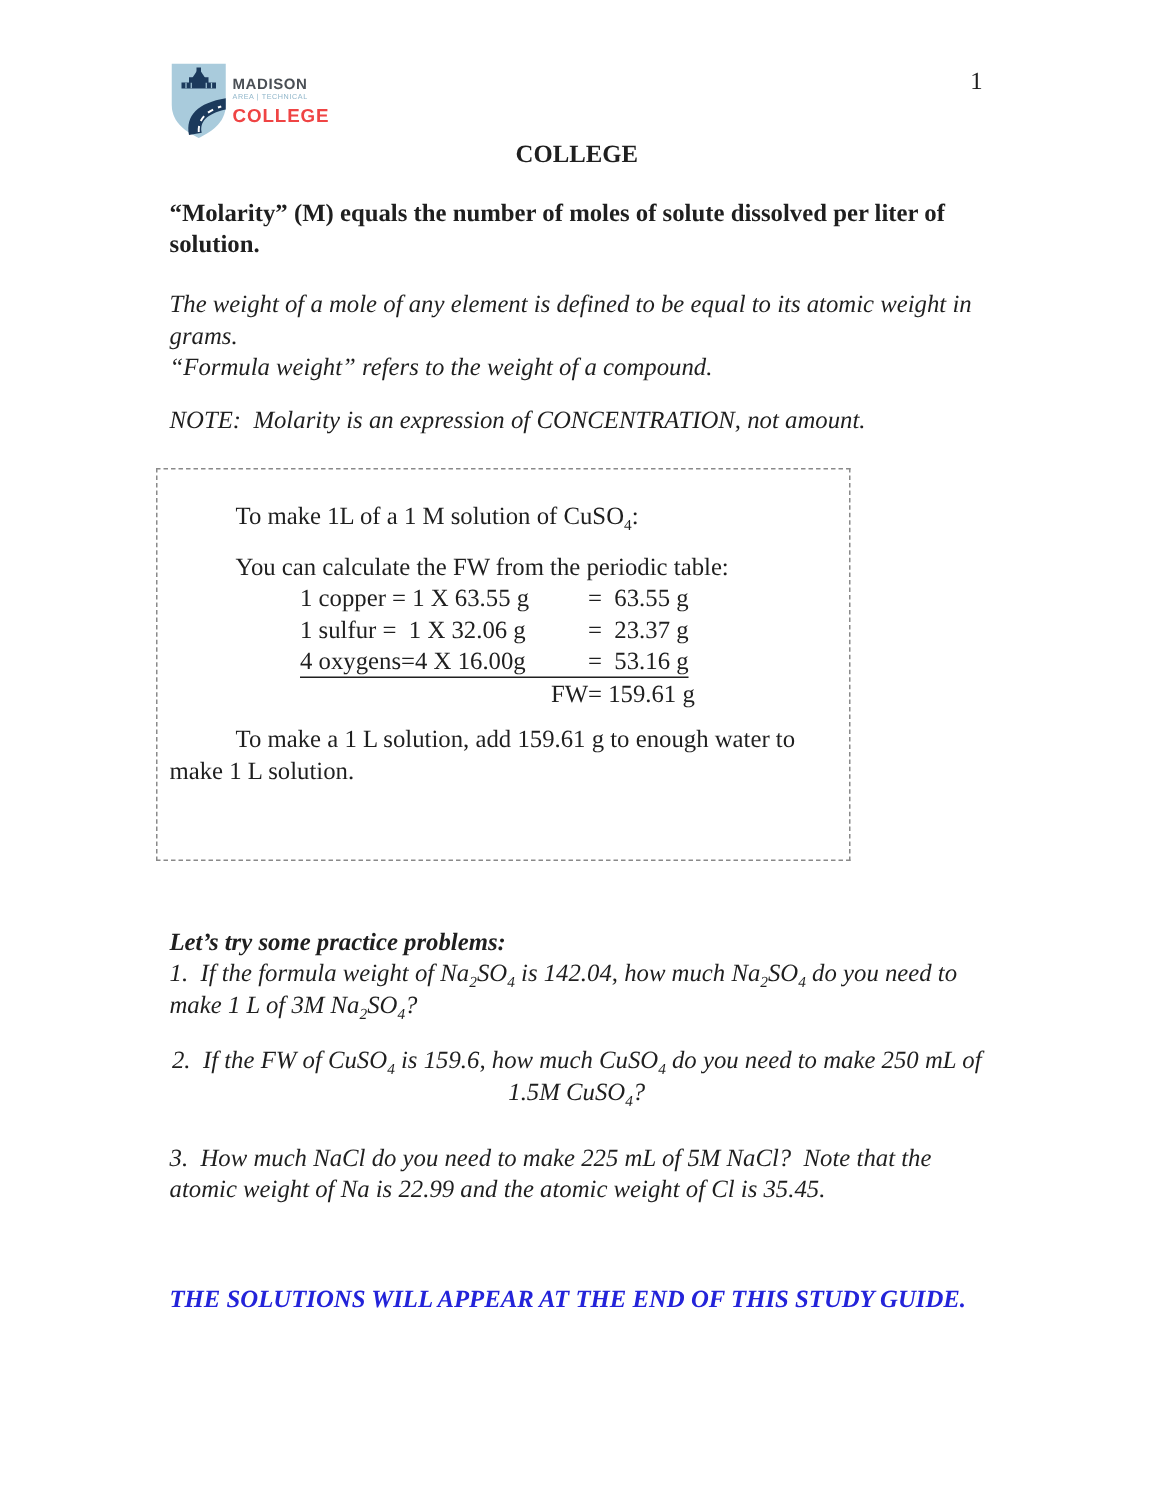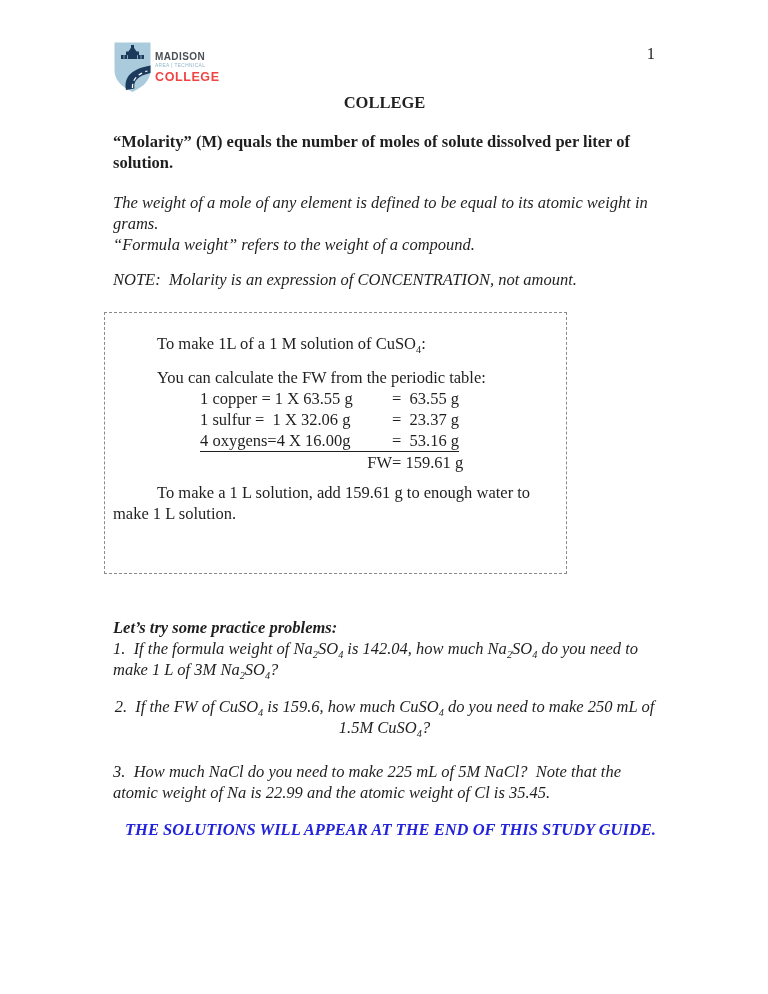--- a/index.html
+++ b/index.html
@@ -51,21 +51,21 @@
   .calc-left { display: inline-block; width: 192px; white-space: pre; }
   .calc-right { white-space: pre; }
   .calc-row.underline { border-bottom: 1px solid #1f1f1f; }
   .calc-row.fw .calc-left { text-align: right; }
   .box-conclusion { margin-top: 9px; text-indent: 44px; }
 
   .practice-heading { margin-top: 43px; font-weight: bold; font-style: italic; }
   .problem { font-style: italic; }
   .problem-2 { margin-top: 16px; text-align: center; }
   .problem-3 { margin-top: 23px; }
-  .notice { margin-top: 16px; font-weight: bold; font-style: italic; color: #2323d9; text-align: right; }
+  .notice { margin-top: 52px; font-weight: bold; font-style: italic; color: #2323d9; }
 
   sub { font-size: 0.62em; line-height: 0; }
 </style>
 </head>
 <body>
 
 <div class="page">
 
   <div class="top-row">
     <div class="logo">

